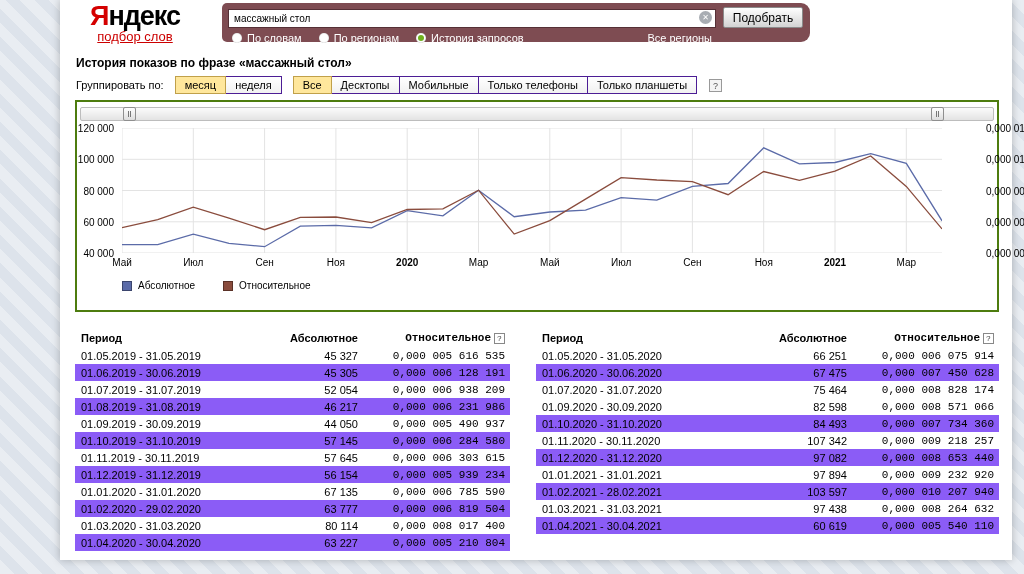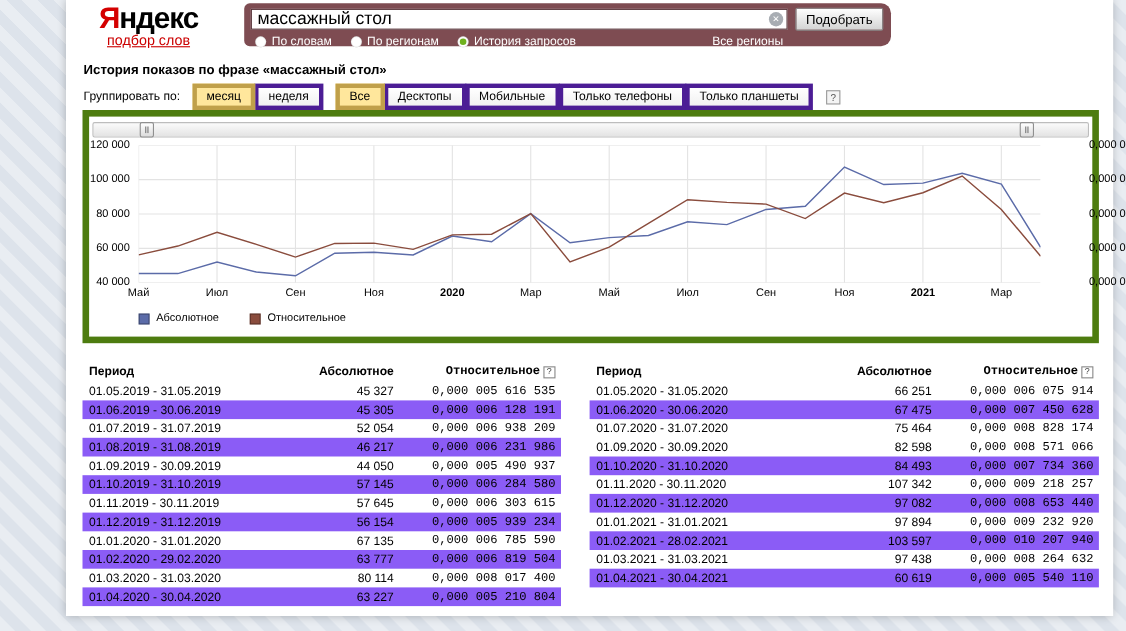--- a/index.html
+++ b/index.html
@@ -15,40 +15,40 @@
   
   .topbar { position:relative; height:46px; }
   .logo-block { position:absolute; left:30px; top:2px; text-align:center; }
   .logo-text { font-size:27px; font-weight:bold; letter-spacing:-1px; line-height:28px; }
   .logo-text .ya { color:#d40000; }
   .service-link { display:block; color:#cc0000; font-size:13px; text-decoration:underline; cursor:pointer; margin-top:-1px; }
 
   .searchbar { position:absolute; left:162px; top:3px; width:588px; height:39px; background:#7e4c52; border-radius:5px 9px 9px 5px; }
   .search-row { display:flex; align-items:center; padding:4px 7px 0 6px; gap:7px; }
   .input-wrap { position:relative; flex:1; }
-  .search-input { width:100%; height:19px; border:1px solid #553036; font-size:16px; padding:0 20px 0 5px; font-family:inherit; }
+  .search-input { width:100%; height:19px; border:1px solid #553036; font-size:10px; padding:0 20px 0 5px; font-family:inherit; }
   .clear { position:absolute; right:4px; top:3px; width:13px; height:13px; background:#a8adb3; color:#fff; border-radius:50%; font-size:8px; line-height:13px; text-align:center; cursor:pointer; }
   .submit { width:80px; height:21px; font-size:12px; background:linear-gradient(#fefefe,#d3d3d3); border:1px solid #8b8b8b; border-radius:2px; cursor:pointer; font-family:inherit; }
   .modes-row { display:flex; align-items:center; padding:4px 10px 0 10px; color:#fff; font-size:11px; }
   .modes { display:flex; gap:17px; }
   .mode { display:flex; align-items:center; gap:5px; cursor:pointer; }
   .radio { width:10px; height:10px; border-radius:50%; background:#fff; display:inline-block; position:relative; box-shadow:inset 0 0 1px #999; }
   .mode.sel .radio::after { content:''; position:absolute; left:2px; top:2px; width:6px; height:6px; border-radius:50%; background:#6fb11e; }
   .regions { margin-left:auto; margin-right:88px; cursor:pointer; }
 
   
   .title { position:absolute; left:16px; top:56px; font-size:12px; font-weight:bold; }
   .controls { position:absolute; left:16px; top:76px; display:flex; align-items:center; font-size:11px; gap:12px; }
   .btn-group { display:flex; }
-  .tabbtn { padding:2px 9px; border:4px solid #4c1d95; background:linear-gradient(#fff,#f1f1f1); cursor:pointer; margin-left:-1px; font-size:11px; font-family:inherit; }
+  .tabbtn { padding:2px 9px; border:1px solid #4c1d95; background:linear-gradient(#fff,#f1f1f1); cursor:pointer; margin-left:-1px; font-size:11px; font-family:inherit; }
   .tabbtn.active { background:#ffe79c; border-color:#c0a04a; position:relative; z-index:1; }
   .help { width:13px; height:13px; border:1px solid #999; background:#f4f4f4; color:#555; font-size:9px; text-align:center; line-height:12px; cursor:pointer; }
 
   
-  .chart-box { position:absolute; left:15px; top:100px; width:924px; height:212px; border:6px solid #4d7c0f; background:#fff; }
+  .chart-box { position:absolute; left:15px; top:100px; width:924px; height:212px; border:2px solid #4d7c0f; background:#fff; }
   .slider { position:absolute; left:3px; right:3px; top:5px; height:14px; background:linear-gradient(#fbfbfb,#e3e3e3); border:1px solid #bdbdbd; border-radius:2px; cursor:pointer; }
   .handle { position:absolute; top:-1px; width:13px; height:14px; background:linear-gradient(#fff,#dcdcdc); border:1px solid #8f8f8f; border-radius:2px; cursor:ew-resize; }
   .handle::before,.handle::after { content:''; position:absolute; top:3px; bottom:3px; width:1px; background:#777; }
   .handle::before { left:4px; } .handle::after { right:4px; }
   .handle.left { left:42px; } .handle.right { right:49px; }
   .plot { position:absolute; left:45px; top:26px; width:820px; height:125px; }
   .plotsvg { width:100%; height:100%; display:block; }
   .grid { stroke:#e3e3e3; stroke-width:1; }
   .yl { position:absolute; left:0; top:26px; width:41px; height:125px; font-size:10px; }
   .yl div { position:absolute; right:4px; transform:translateY(-50%); white-space:nowrap; }

